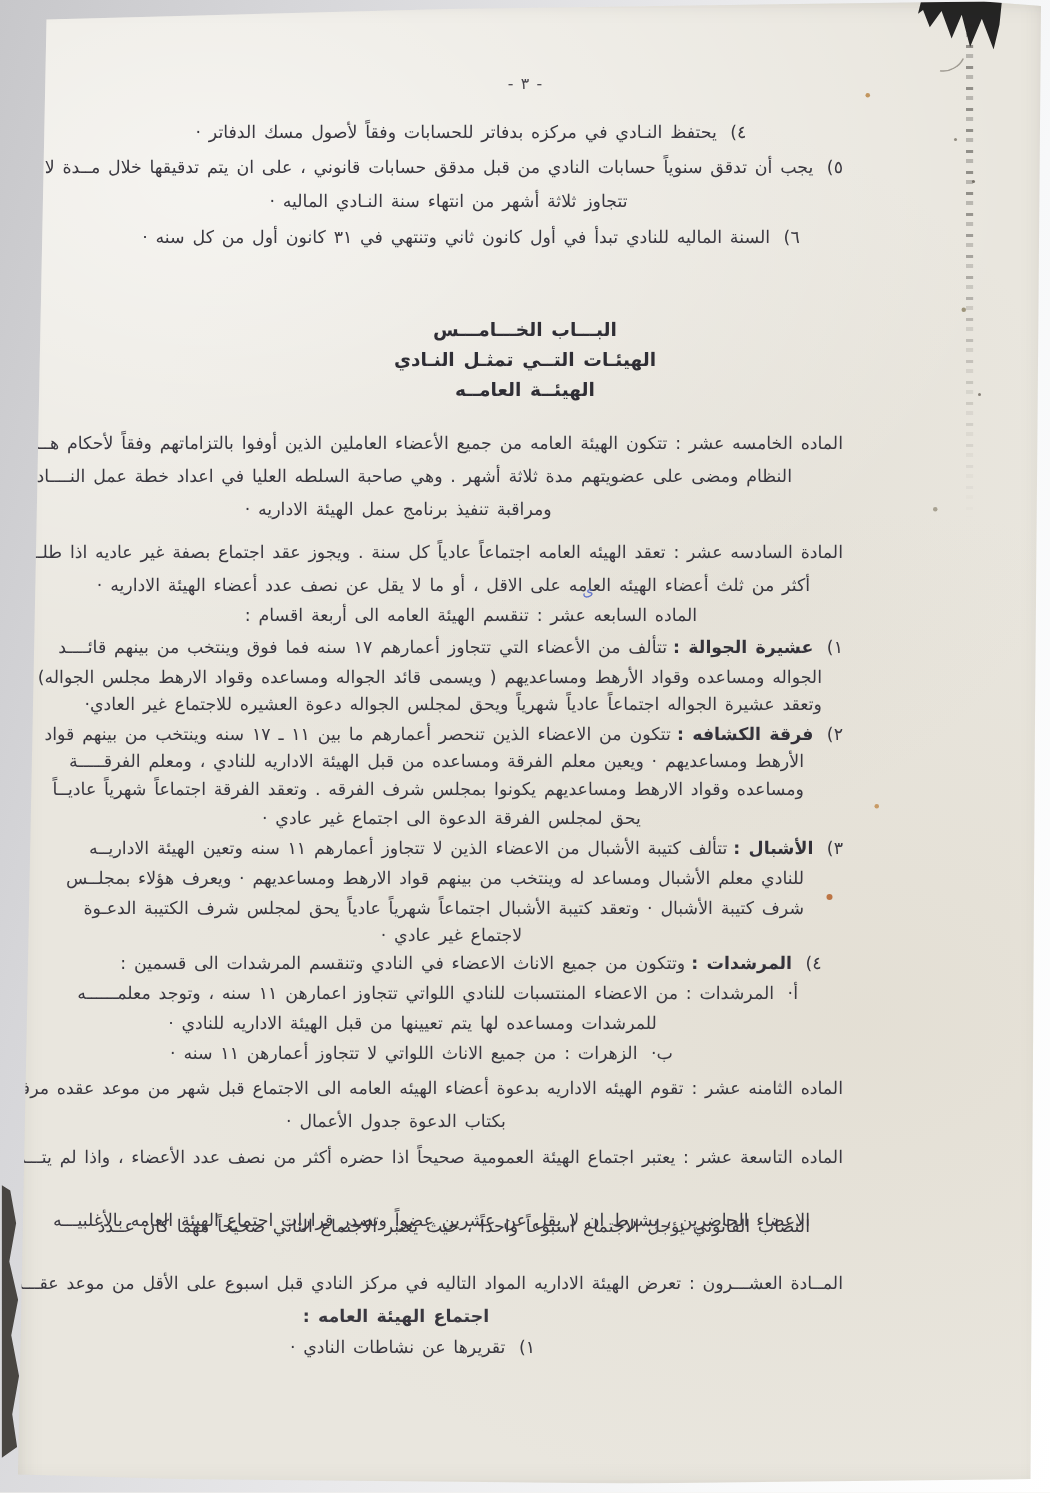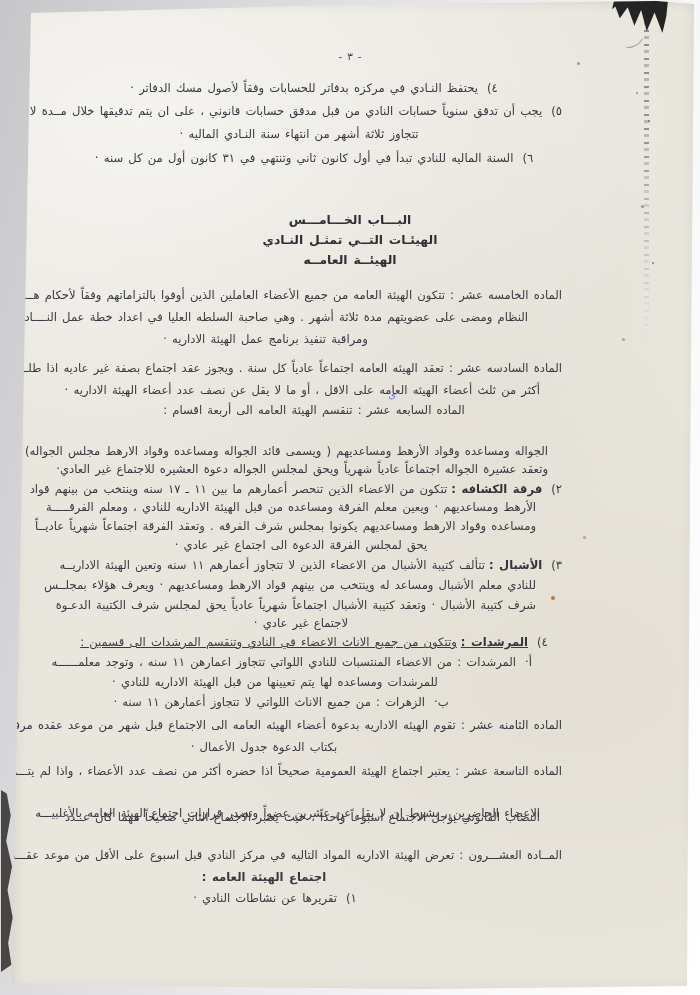--- a/index.html
+++ b/index.html
@@ -93,31 +93,32 @@
       <div class="line" style="top: 151px;"><span class="marker">٦)</span><span class="text">السنة الماليه للنادي تبدأ في أول كانون ثاني وتنتهي في ٣١ كانون أول من كل سنه ·</span></div>
       <div class="line center bold" style="top: 212px;"><span class="text">البـــاب الخـــامـــس</span></div>
       <div class="line center bold" style="top: 232px;"><span class="text">الهيئـات التــي تمثـل النـادي</span></div>
       <div class="line center bold" style="top: 252px;"><span class="text">الهيئــة العامــه</span></div>
       <div class="line" style="top: 288px;"><span class="text">الماده الخامسه عشر : تتكون الهيئة العامه من جميع الأعضاء العاملين الذين أوفوا بالتزاماتهم وفقاً لأحكام هــذا</span></div>
       <div class="line" style="top: 310px; padding-right: 34px;"><span class="text">النظام ومضى على عضويتهم مدة ثلاثة أشهر . وهي صاحبة السلطه العليا في اعداد خطة عمل النــــادي</span></div>
       <div class="line" style="top: 332px; padding-right: 97px;"><span class="text">ومراقبة تنفيذ برنامج عمل الهيئة الاداريه ·</span></div>
       <div class="line" style="top: 361px;"><span class="text">المادة السادسه عشر : تعقد الهيئه العامه اجتماعاً عادياً كل سنة . ويجوز عقد اجتماع بصفة غير عاديه اذا طلــب</span></div>
       <div class="line" style="top: 383px; padding-right: 22px;"><span class="text">أكثر من ثلث أعضاء الهيئه العامه على الاقل ، أو ما لا يقل عن نصف عدد أعضاء الهيئة الاداريه ·</span></div>
       <div class="line" style="top: 403px;"><span class="text">الماده السابعه عشر : تنقسم الهيئة العامه الى أربعة اقسام :</span></div>
+      <div class="line" style="top: 424px;"><span class="marker">١)</span><span class="lead">عشيرة الجوالة :</span><span class="text">تتألف من الأعضاء التي تتجاوز أعمارهم ١٧ سنه فما فوق وينتخب من بينهم قائــــد</span></div>
       <div class="line" style="top: 444px; padding-right: 14px;"><span class="text">الجواله ومساعده وقواد الأرهط ومساعديهم ( ويسمى قائد الجواله ومساعده وقواد الارهط مجلس الجواله)</span></div>
       <div class="line" style="top: 462px; padding-right: 14px;"><span class="text">وتعقد عشيرة الجواله اجتماعاً عادياً شهرياً ويحق لمجلس الجواله دعوة العشيره للاجتماع غير العادي·</span></div>
       <div class="line" style="top: 482px;"><span class="marker">٢)</span><span class="lead">فرقة الكشافه :</span><span class="text">تتكون من الاعضاء الذين تنحصر أعمارهم ما بين ١١ ـ ١٧ سنه وينتخب من بينهم قواد</span></div>
       <div class="line" style="top: 500px; padding-right: 26px;"><span class="text">الأرهط ومساعديهم · ويعين معلم الفرقة ومساعده من قبل الهيئة الاداريه للنادي ، ومعلم الفرقـــــة</span></div>
       <div class="line" style="top: 519px; padding-right: 26px;"><span class="text">ومساعده وقواد الارهط ومساعديهم يكونوا بمجلس شرف الفرقه . وتعقد الفرقة اجتماعاً شهرياً عاديــاً</span></div>
       <div class="line" style="top: 538px; padding-right: 26px;"><span class="text">يحق لمجلس الفرقة الدعوة الى اجتماع غير عادي ·</span></div>
       <div class="line" style="top: 558px;"><span class="marker">٣)</span><span class="lead">الأشبال :</span><span class="text">تتألف كتيبة الأشبال من الاعضاء الذين لا تتجاوز أعمارهم ١١ سنه وتعين الهيئة الاداريــه</span></div>
       <div class="line" style="top: 578px; padding-right: 26px;"><span class="text">للنادي معلم الأشبال ومساعد له وينتخب من بينهم قواد الارهط ومساعديهم · ويعرف هؤلاء بمجلــس</span></div>
       <div class="line" style="top: 598px; padding-right: 26px;"><span class="text">شرف كتيبة الأشبال · وتعقد كتيبة الأشبال اجتماعاً شهرياً عادياً يحق لمجلس شرف الكتيبة الدعـوة</span></div>
       <div class="line" style="top: 616px; padding-right: 26px;"><span class="text">لاجتماع غير عادي ·</span></div>
-      <div class="line" style="top: 635px; text-decoration: underline;"><span class="marker">٤)</span><span class="lead">المرشدات :</span><span class="text">وتتكون من جميع الاناث الاعضاء في النادي وتنقسم المرشدات الى قسمين :</span></div>
+      <div class="line" style="top: 635px;"><span class="marker">٤)</span><span class="lead">المرشدات :</span><span class="text">وتتكون من جميع الاناث الاعضاء في النادي وتنقسم المرشدات الى قسمين :</span></div>
       <div class="line" style="top: 655px; padding-right: 30px;"><span class="marker">أ·</span><span class="text">المرشدات : من الاعضاء المنتسبات للنادي اللواتي تتجاوز اعمارهن ١١ سنه ، وتوجد معلمــــــه</span></div>
       <div class="line" style="top: 675px; padding-right: 78px;"><span class="text">للمرشدات ومساعده لها يتم تعيينها من قبل الهيئة الاداريه للنادي ·</span></div>
       <div class="line" style="top: 695px; padding-right: 66px;"><span class="marker">ب·</span><span class="text">الزهرات : من جميع الاناث اللواتي لا تتجاوز أعمارهن ١١ سنه ·</span></div>
       <div class="line" style="top: 718px;"><span class="text">الماده الثامنه عشر : تقوم الهيئه الاداريه بدعوة أعضاء الهيئه العامه الى الاجتماع قبل شهر من موعد عقده مرفقـة</span></div>
       <div class="line" style="top: 740px; padding-right: 100px;"><span class="text">بكتاب الدعوة جدول الأعمال ·</span></div>
       <div class="line" style="top: 764px;"><span class="text">الماده التاسعة عشر : يعتبر اجتماع الهيئة العمومية صحيحاً اذا حضره أكثر من نصف عدد الأعضاء ، واذا لم يتـــم</span></div>
       <div class="line" style="top: 786px; padding-right: 22px; margin-top: 24px;"><span class="text">النصاب القانوني يؤجل الاجتماع اسبوعاً واحداً ، حيث يعتبر الاجتماع الثاني صحيحاً مهما كان عــدد</span></div>
       <div class="line" style="top: 806px; padding-right: 22px;"><span class="text">الاعضاء الحاضرين ، بشرط ان لا يقل عن عشرين عضواً وتصدر قرارات اجتماع الهيئة العامه بالأغلبيـــه</span></div>
       <div class="line" style="top: 848px;"><span class="text">المــادة العشـــرون : تعرض الهيئة الاداريه المواد التاليه في مركز النادي قبل اسبوع على الأقل من موعد عقـــد</span></div>
       <div class="line" style="top: 870px; padding-right: 100px; font-weight: bold;"><span class="text">اجتماع الهيئة العامه :</span></div>

